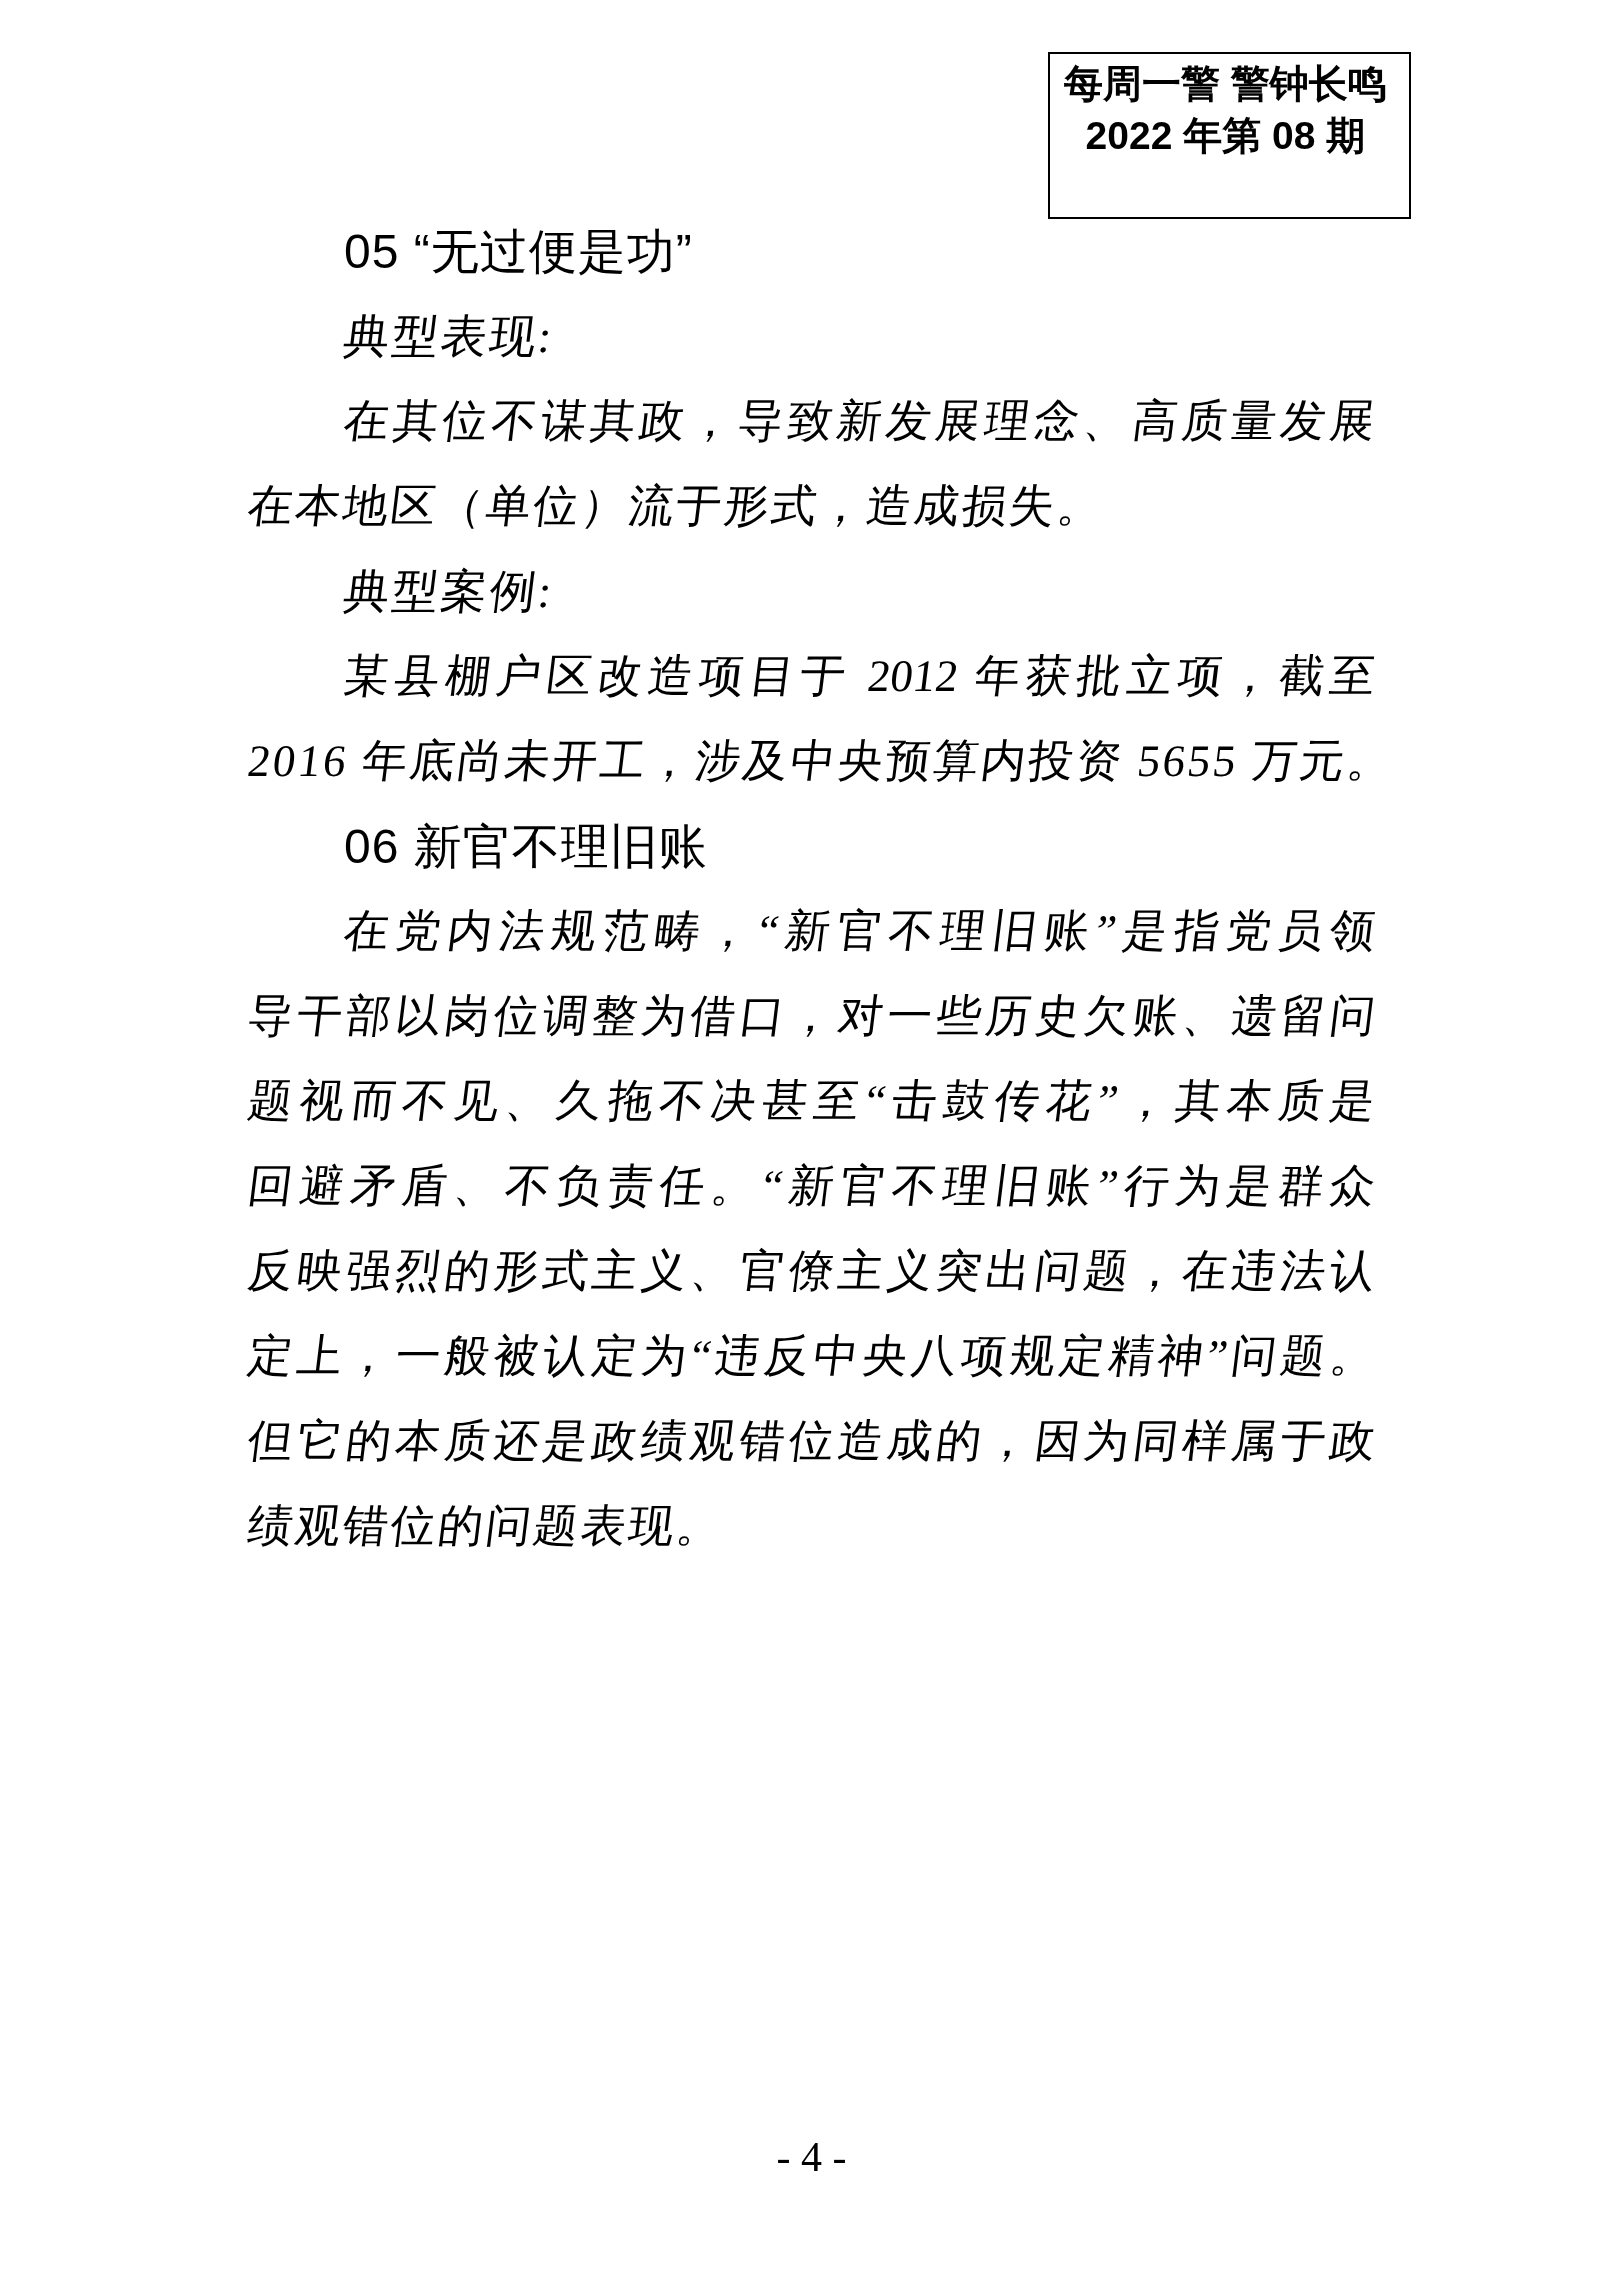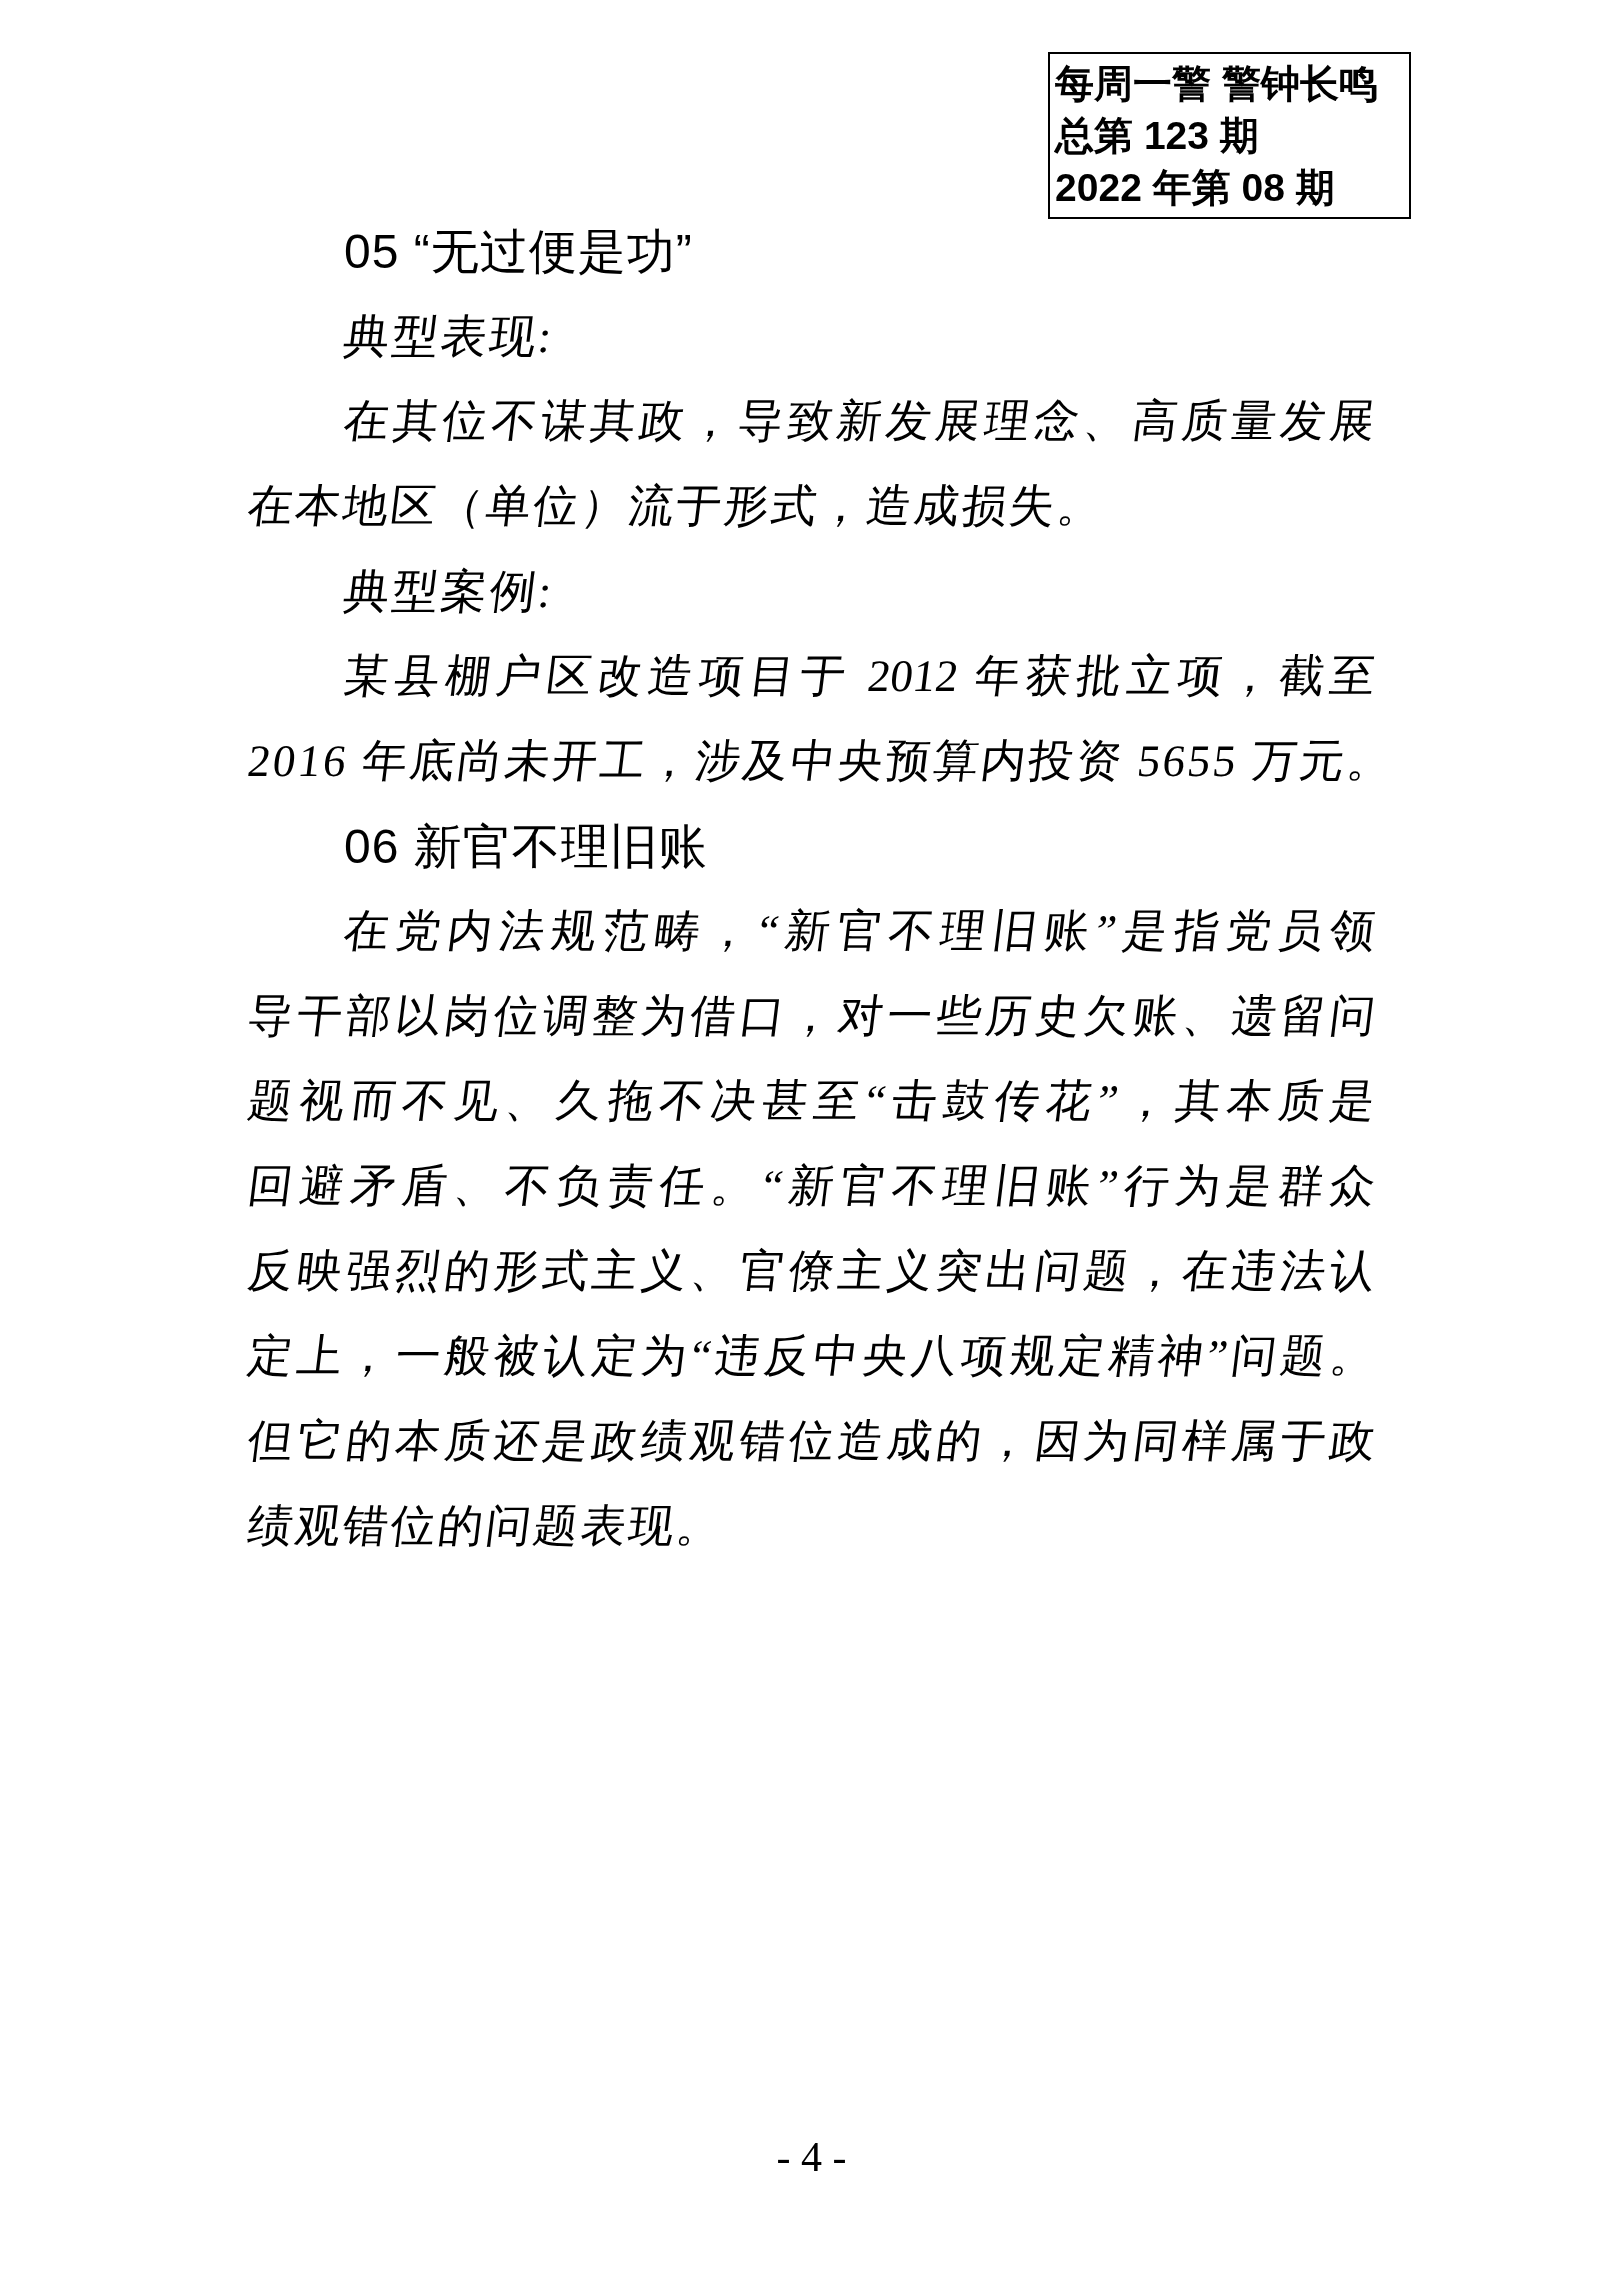--- a/index.html
+++ b/index.html
@@ -18,21 +18,21 @@
     position: absolute;
     left: 1048px;
     top: 52px;
     width: 363px;
     height: 167px;
     box-sizing: border-box;
     border: 2.6px solid #000000;
     padding: 4.1px 13.3px 0 5.1px;
     font-family: "Liberation Sans", sans-serif;
     font-weight: 700;
-    text-align: left;
+    text-align: center;
   }
   .header-box .hline {
     font-size: 39px;
     line-height: 52px;
     white-space: nowrap;
   }
 
   
   .content {
     position: absolute;
@@ -72,21 +72,20 @@
     font-family: "Liberation Serif", serif;
   }
 </style>
 </head>
 <body>
 
 <div class="page">
 
   <div class="header-box">
     <div class="hline">每周一警 警钟长鸣</div>
-    <div class="hline">总第 123 期</div>
     <div class="hline">2022 年第 08 期</div>
   </div>
 
   <div class="content">
     <div class="ln heading ind">05 “无过便是功”</div>
     <div class="ln sub ind skew">典型表现:</div>
     <div class="ln body ind fill skew">在其位不谋其政，导致新发展理念、高质量发展</div>
     <div class="ln body last skew">在本地区（单位）流于形式，造成损失。</div>
     <div class="ln sub ind skew">典型案例:</div>
     <div class="ln body ind fill skew">某县棚户区改造项目于 2012 年获批立项，截至</div>

